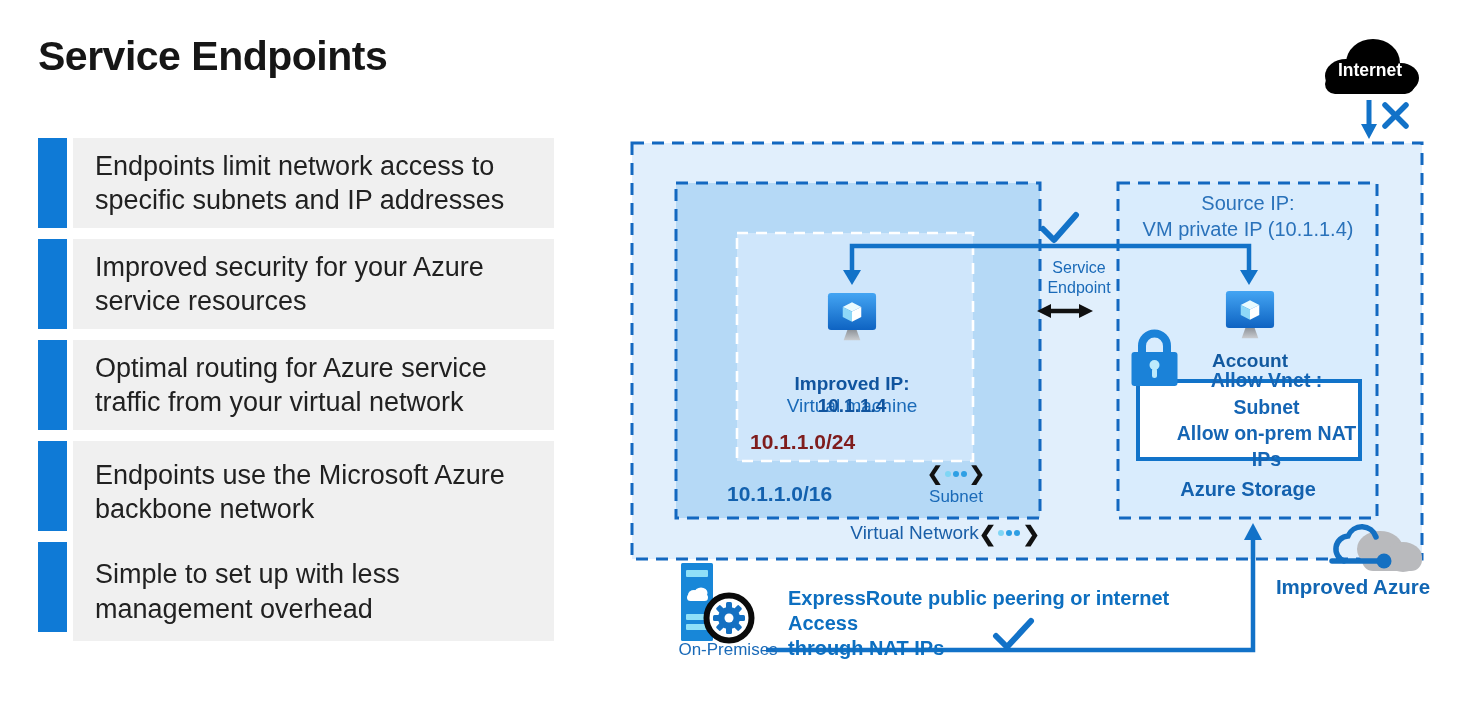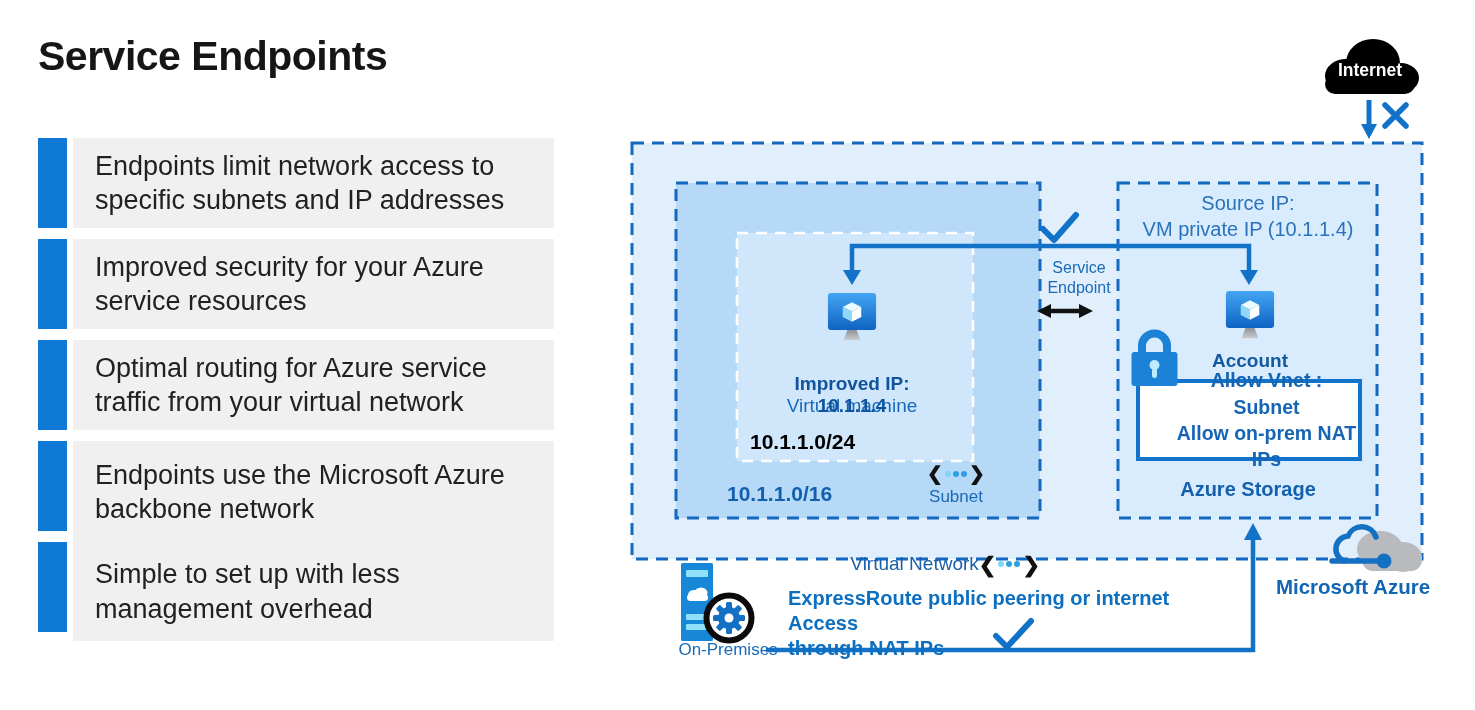--- a/index.html
+++ b/index.html
@@ -20,25 +20,25 @@
   #storage-fill { left:1118px; top:183px; width:259px; height:335px; background:#d9ecfd; }
 
   
   #overlay { position:absolute; left:0; top:0; z-index:2; pointer-events:none; }
 
   
   .dlabel { position:absolute; z-index:3; color:#1a6ab8; }
   .ctr { text-align:center; }
   #lbl-vm        { left:762px; top:351px; width:180px; font-size:19px;margin-top:44px; }
   #lbl-vm-ip     { left:762px; top:373px; width:180px; font-size:19px; font-weight:700; color:#10549e; }
-  #lbl-cidr24    { left:750px; top:430px; font-size:21px; font-weight:700; color:#000000; }
+  #lbl-cidr24    { left:750px; top:430px; font-size:21px; font-weight:700; color:#7f1d1d; }
   #lbl-cidr16    { left:727px; top:482px; font-size:21px; font-weight:700; color:#1361ae; }
   #lbl-subnet    { left:915px; top:487px; width:82px;  font-size:17px; }
   #subnet-glyph  { left:915px; top:464px; width:82px; }
-  #vnet-row      { left:848px; top:522px; width:192px; display:flex; align-items:center; justify-content:flex-end; gap:0; font-size:19px; color:#1a5fa8;margin-top:31px; }
+  #vnet-row      { left:848px; top:522px; width:192px; display:flex; align-items:center; justify-content:flex-end; gap:0; font-size:19px; color:#1a5fa8; }
   #lbl-se        { left:1038px; top:258px; width:82px; font-size:16px; line-height:1.22; }
   #lbl-srcip     { left:1128px; top:190px; width:240px; font-size:20px; line-height:1.32; color:#2a72ba; }
   #lbl-account   { left:1160px; top:350px; width:180px; font-size:19px; font-weight:700; color:#12599f; }
   #allow-box     { position:absolute; z-index:3; left:1136px; top:379px; width:226px; height:82px; background:#ffffff; border:4px solid #1173c9; display:flex; flex-direction:column; justify-content:center; text-align:center; font-size:19.5px; font-weight:700; color:#1565b4; line-height:1.35;padding-left:35px; }
   #lbl-storage   { left:1128px; top:478px; width:240px; font-size:20px; font-weight:700; color:#1361ae; }
   #lbl-internet  { left:1316px; top:60px;  width:108px; font-size:17.5px; font-weight:700; color:#ffffff; z-index:4; }
   #lbl-msazure   { left:1268px; top:575px; width:170px; font-size:20.5px; font-weight:700; color:#1166b3; }
   #lbl-onprem    { left:664px; top:640px; width:106px; font-size:17px;margin-left:11px; }
   #lbl-er        { left:788px; top:586px; width:440px; font-size:20px; font-weight:700; color:#0d6fc0; line-height:1.24; }
 
@@ -210,21 +210,21 @@
   <div class="dlabel ctr" id="lbl-storage">Azure Storage</div>
 
   <svg class="icon-abs" id="azure-logo" width="102" height="60" viewBox="0 0 102 60">
     <ellipse cx="56" cy="30" rx="23" ry="18" fill="#b9babd"></ellipse>
     <ellipse cx="79" cy="38" rx="19" ry="15" fill="#b9babd"></ellipse>
     <rect x="38" y="30" width="60" height="22" rx="11" fill="#b9babd"></rect>
     <path d="M20,42 a13,13 0 0 1 4,-25 a15,15 0 0 1 28,1" fill="none" stroke="#1470c2" stroke-width="5.5" stroke-linecap="round"></path>
     <line x1="8" y1="42" x2="58" y2="42" stroke="#1470c2" stroke-width="5.5" stroke-linecap="round"></line>
     <circle cx="60" cy="42" r="7.5" fill="#1470c2"></circle>
   </svg>
-  <div class="dlabel ctr" id="lbl-msazure">Microsoft Azure</div>
+  <div class="dlabel ctr" id="lbl-msazure">Improved Azure</div>
 
   <svg class="icon-abs" id="server-icon" width="32" height="78" viewBox="0 0 32 78">
     <rect x="0" y="0" width="32" height="78" rx="1.5" fill="#1887d8"></rect>
     <rect x="5" y="7" width="22" height="7" rx="1" fill="#8fe0f8"></rect>
     <ellipse cx="13" cy="32" rx="6" ry="5" fill="#ffffff"></ellipse>
     <ellipse cx="20" cy="30" rx="6.5" ry="5.5" fill="#ffffff"></ellipse>
     <rect x="6" y="31" width="21" height="7" rx="3.5" fill="#ffffff"></rect>
     <rect x="5" y="51" width="22" height="6" rx="1" fill="#8fe0f8"></rect>
     <rect x="5" y="61" width="22" height="6" rx="1" fill="#8fe0f8"></rect>
   </svg>

